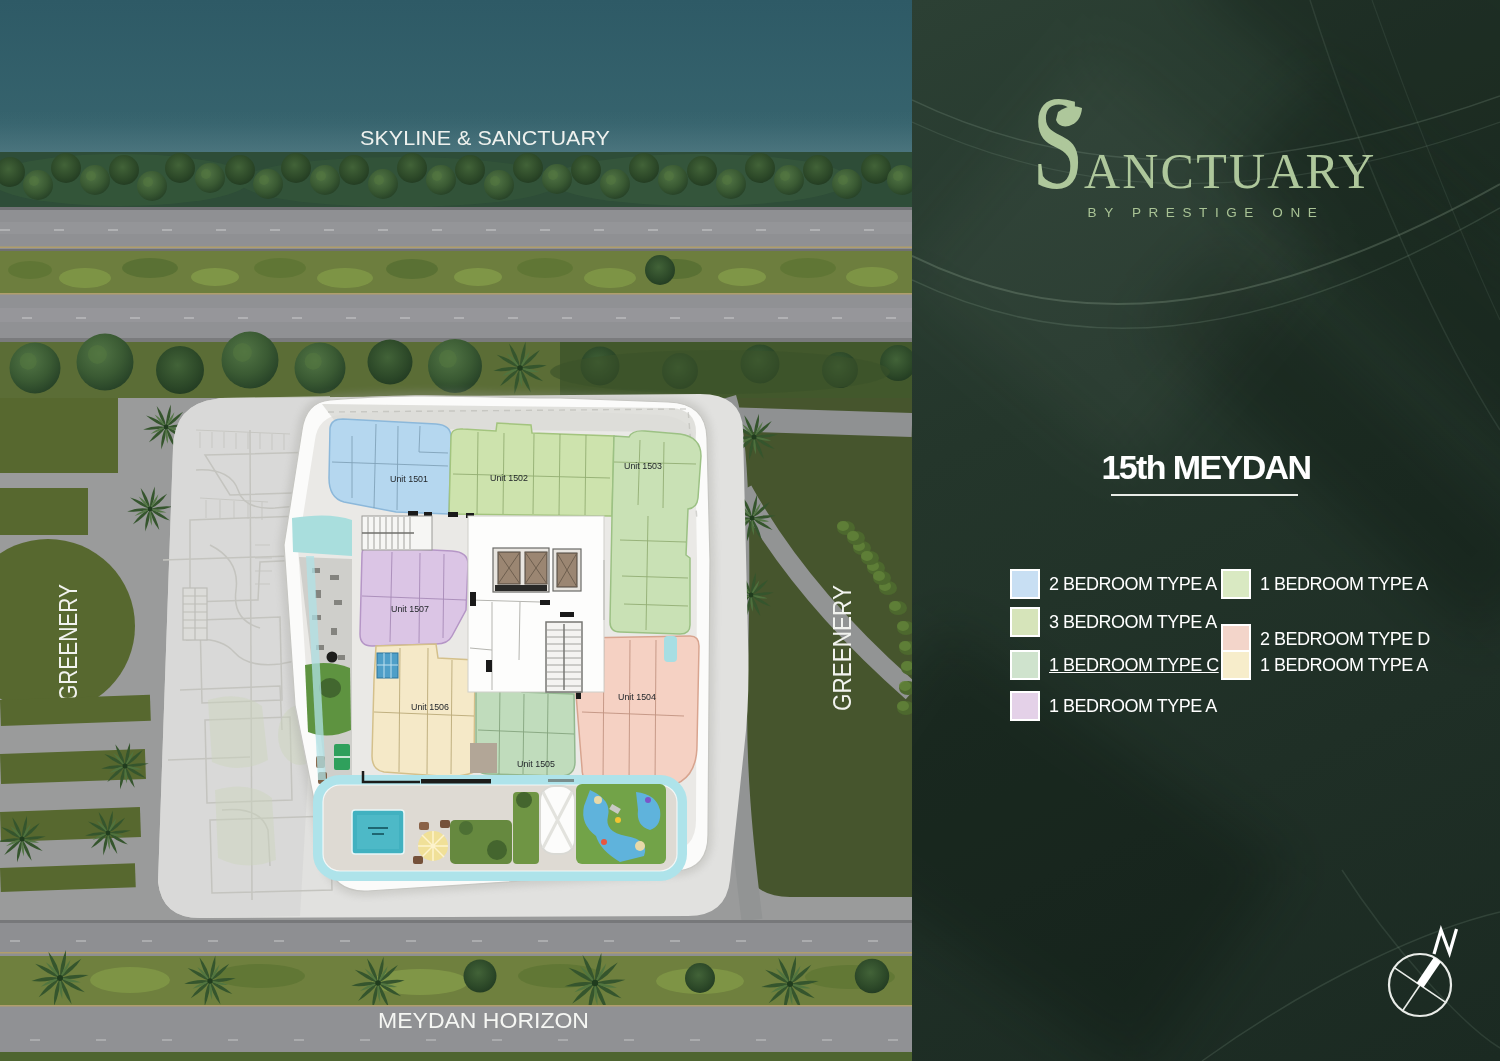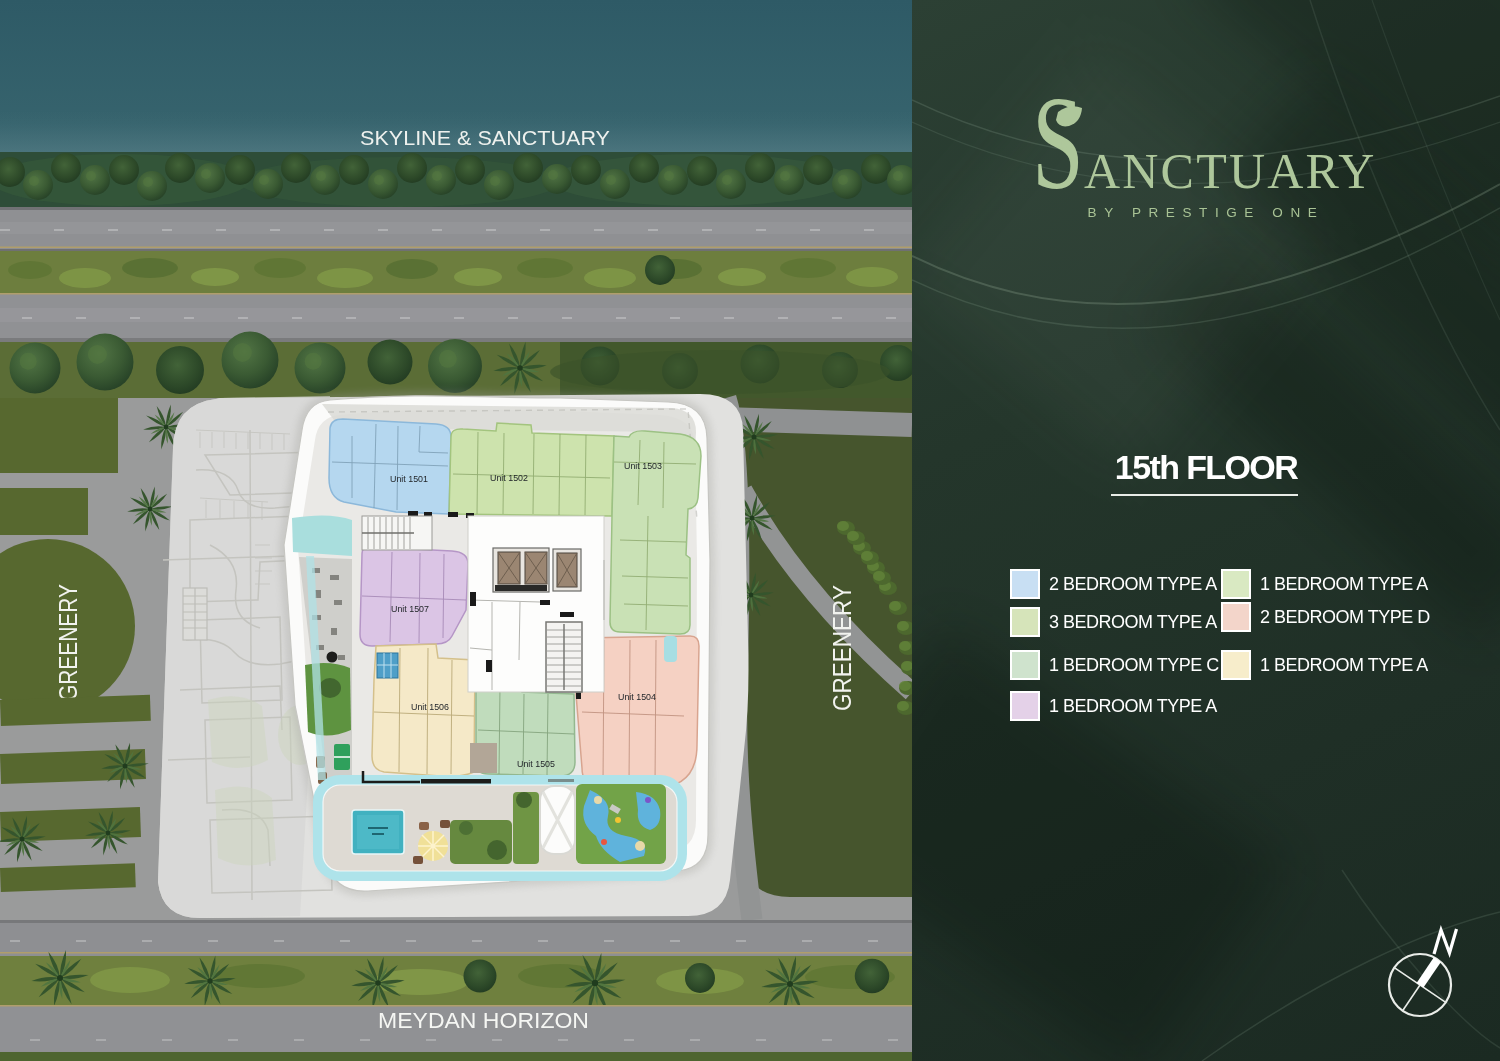--- a/index.html
+++ b/index.html
@@ -641,37 +641,37 @@
 
       <path d="M 146,112 Q 158,103 170,108 Q 169,122 157,126 Q 147,128 144,120 Z" fill="#aec79b"></path>
       <path d="M 150,140 Q 156,144 154,152 Q 148,149 150,140 Z" fill="#aec79b"></path>
 
       <text x="172" y="188" font-family="Liberation Serif,serif" font-size="50" letter-spacing="2.2">ANCTUARY</text>
     </g>
 
     <text x="294" y="217" text-anchor="middle" font-family="Liberation Sans,sans-serif" font-size="13.5" letter-spacing="7.6" fill="#a9c395">BY PRESTIGE ONE</text>
   </svg>
 
-  <div id="floorhead">15th FLOOR</div>
+  <div id="floorhead">15th MEYDAN</div>
 
   <div id="floorunderline"></div>
 
   <div id="legend">
 
     <div class="lrow" style="left:2px;top:0px;"><span class="sw" style="background:#c8dff3"></span>2 BEDROOM TYPE A</div>
 
     <div class="lrow" style="left:2px;top:38px;"><span class="sw" style="background:#d6e4ba"></span>3 BEDROOM TYPE A</div>
 
-    <div class="lrow" style="left:2px;top:81px;"><span class="sw" style="background:#cfe3cd"></span>1 BEDROOM TYPE C</div>
+    <div class="lrow" style="left:2px;top:81px;text-decoration:underline;"><span class="sw" style="background:#cfe3cd"></span>1 BEDROOM TYPE C</div>
 
     <div class="lrow" style="left:2px;top:122px;"><span class="sw" style="background:#e4d1e8"></span>1 BEDROOM TYPE A</div>
 
     <div class="lrow" style="left:213px;top:0px;"><span class="sw" style="background:#d9e9c2"></span>1 BEDROOM TYPE A</div>
 
-    <div class="lrow" style="left:213px;top:33px;text-align:right;"><span class="sw" style="background:#f3d5ca"></span>2 BEDROOM TYPE D</div>
+    <div class="lrow" style="left:213px;top:55px;text-align:right;"><span class="sw" style="background:#f3d5ca"></span>2 BEDROOM TYPE D</div>
 
     <div class="lrow" style="left:213px;top:81px;"><span class="sw" style="background:#f7edcb"></span>1 BEDROOM TYPE A</div>
   </div>
 
   <svg id="compass" width="118" height="181" viewBox="0 0 118 181" xmlns="http://www.w3.org/2000/svg">
 
     <circle cx="38" cy="95" r="31" fill="none" stroke="#e9ece8" stroke-width="2.2"></circle>
 
     <line x1="20.6" y1="120.7" x2="55.4" y2="69.3" stroke="#e9ece8" stroke-width="1.6"></line>
     <line x1="12.3" y1="77.6" x2="63.7" y2="112.4" stroke="#e9ece8" stroke-width="1.6"></line>

